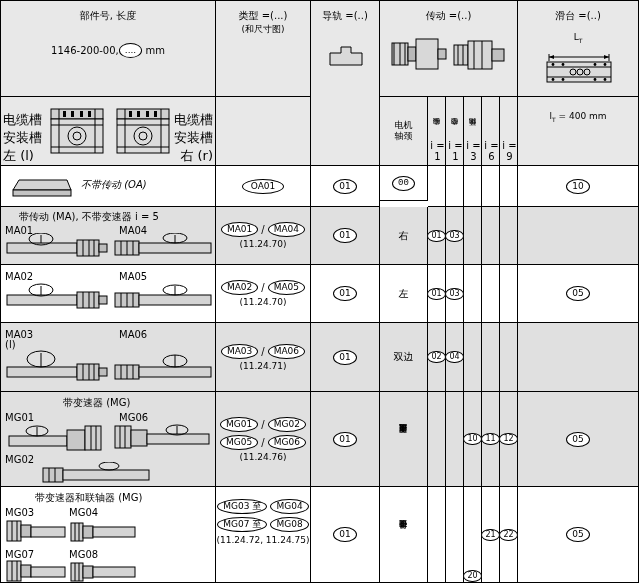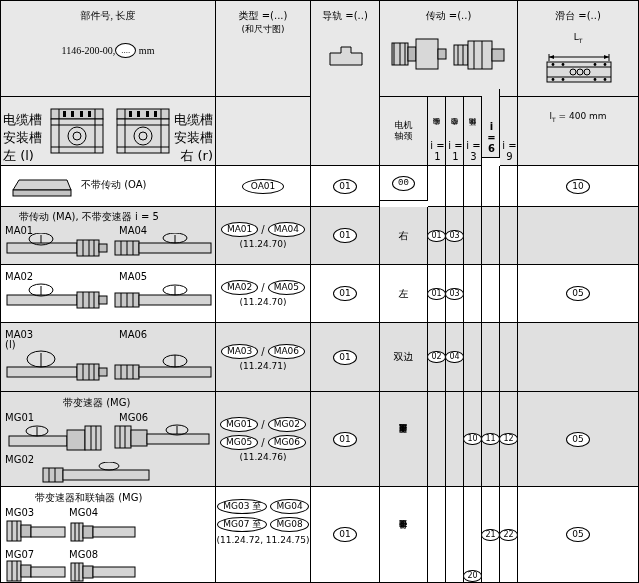--- a/index.html
+++ b/index.html
@@ -58,21 +58,21 @@
 
   
   .art{position:absolute;}
   svg{display:block;}
 </style>
 </head>
 <body>
 
 <div class="sheet">
 
-  <div class="cell hdr ctrcol" style="left:0;top:0;width:216px;height:97px;border-left:1px solid #000;border-top:1px solid #000;justify-content:flex-start;padding-top:8px;font-family:Liberation Serif, serif;">
+  <div class="cell hdr ctrcol" style="left:0;top:0;width:216px;height:97px;border-left:1px solid #000;border-top:1px solid #000;justify-content:flex-start;padding-top:8px;">
     <div class="t10">部件号, 长度</div>
     <div class="ctr" style="margin-top:20px;">
       <span class="t10">1146-200-00,</span>
         <span class="bub">....</span>
         <span class="t10">&nbsp;mm</span>
     </div>
   </div>
 
   <div class="cell hdr ctrcol" style="left:216px;top:0;width:95px;height:97px;border-top:1px solid #000;justify-content:flex-start;padding-top:8px;">
     <div class="t10">类型 =(...)</div>
@@ -198,39 +198,39 @@
     <div class="t8" style="position:absolute;bottom:3px;left:2px;">i = 1</div>
   </div>
   <div class="cell hdr ctr" style="left:446px;top:97px;width:18px;height:69px;">
     <div class="vert7">空心轴</div>
     <div class="t8" style="position:absolute;bottom:3px;left:2px;">i = 1</div>
   </div>
   <div class="cell hdr ctr" style="left:464px;top:97px;width:18px;height:69px;">
     <div class="vert7">轴颈比</div>
     <div class="t8" style="position:absolute;bottom:3px;left:2px;">i = 3</div>
   </div>
-  <div class="cell hdr ctr" style="left:482px;top:89px;width:18px;height:69px;font-weight:bold;">
+  <div class="cell hdr ctr" style="left:482px;top:97px;width:18px;height:69px;">
     <div class="t8" style="position:absolute;bottom:3px;left:2px;">i = 6</div>
   </div>
   <div class="cell hdr ctr" style="left:500px;top:97px;width:18px;height:69px;">
     <div class="t8" style="position:absolute;bottom:3px;left:2px;">i = 9</div>
   </div>
 
   <div class="cell hdr ctr" style="left:518px;top:97px;width:121px;height:69px;border-right:1px solid #000;align-items:flex-start;padding-top:14px;">
     <div class="t9">l<sub style="font-size:6px;">T</sub> = 400 mm</div>
   </div>
 
   <div class="cell white ctr" style="left:0;top:166px;width:216px;height:41px;border-left:1px solid #000;">
     <div class="art" style="left:8px;top:6px;">
       <svg width="66" height="28" viewBox="0 0 66 28">
         <polygon points="4,18 10,8 58,8 62,18" fill="#d4d4d4" stroke="#000"></polygon>
         <rect x="4" y="18" width="58" height="6" fill="#c4c4c4" stroke="#000"></rect>
       </svg>
     </div>
-    <div class="t10" style="position:absolute;left:80px;top:12px;">不带传动 (OA)</div>
+    <div class="t10" style="position:absolute;left:80px;top:12px;font-style:italic;">不带传动 (OA)</div>
   </div>
   <div class="cell white ctr" style="left:216px;top:166px;width:95px;height:41px;">
     <span class="bub wide">OA01</span>
   </div>
   <div class="cell white ctr" style="left:311px;top:166px;width:69px;height:41px;">
     <span class="bub">01</span>
   </div>
   <div class="cell white ctr" style="left:380px;top:166px;width:48px;height:35px;font-family:Liberation Mono, monospace;">
     <span class="bub">00</span>
   </div>

